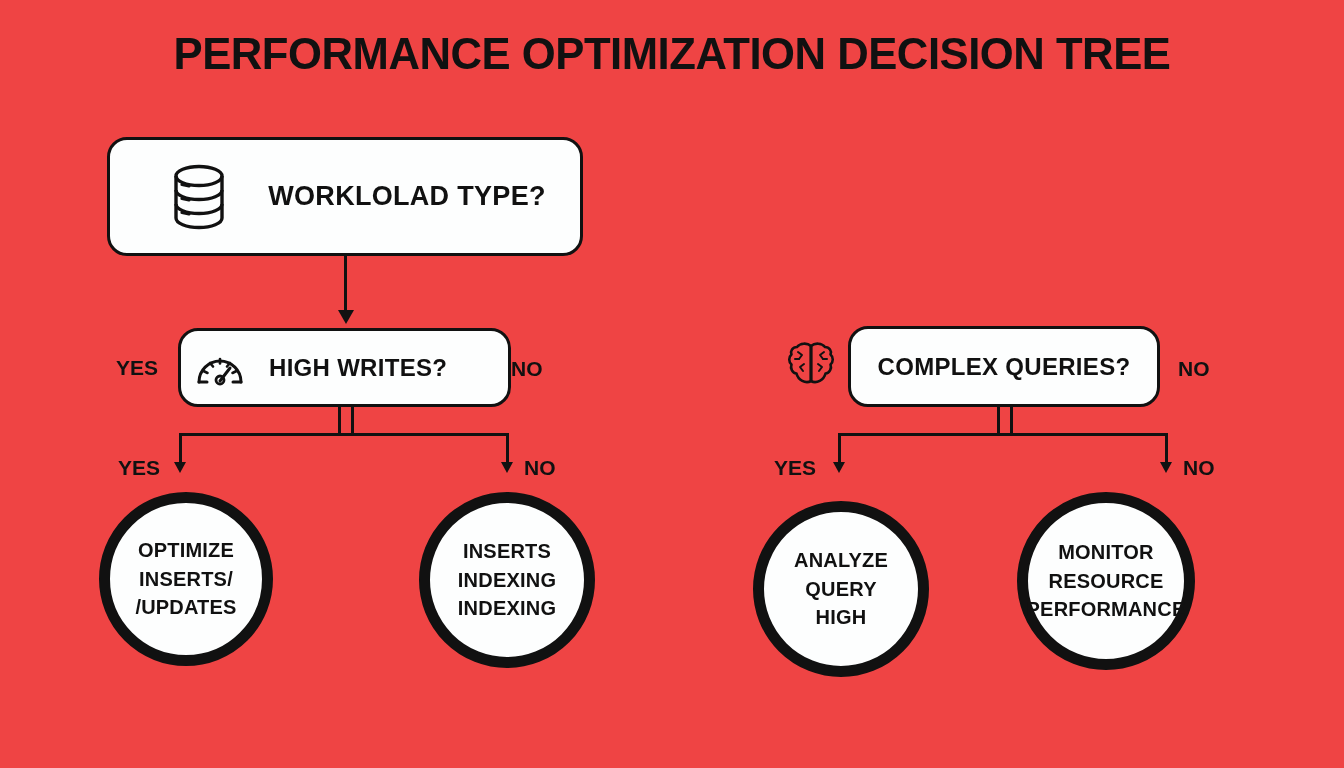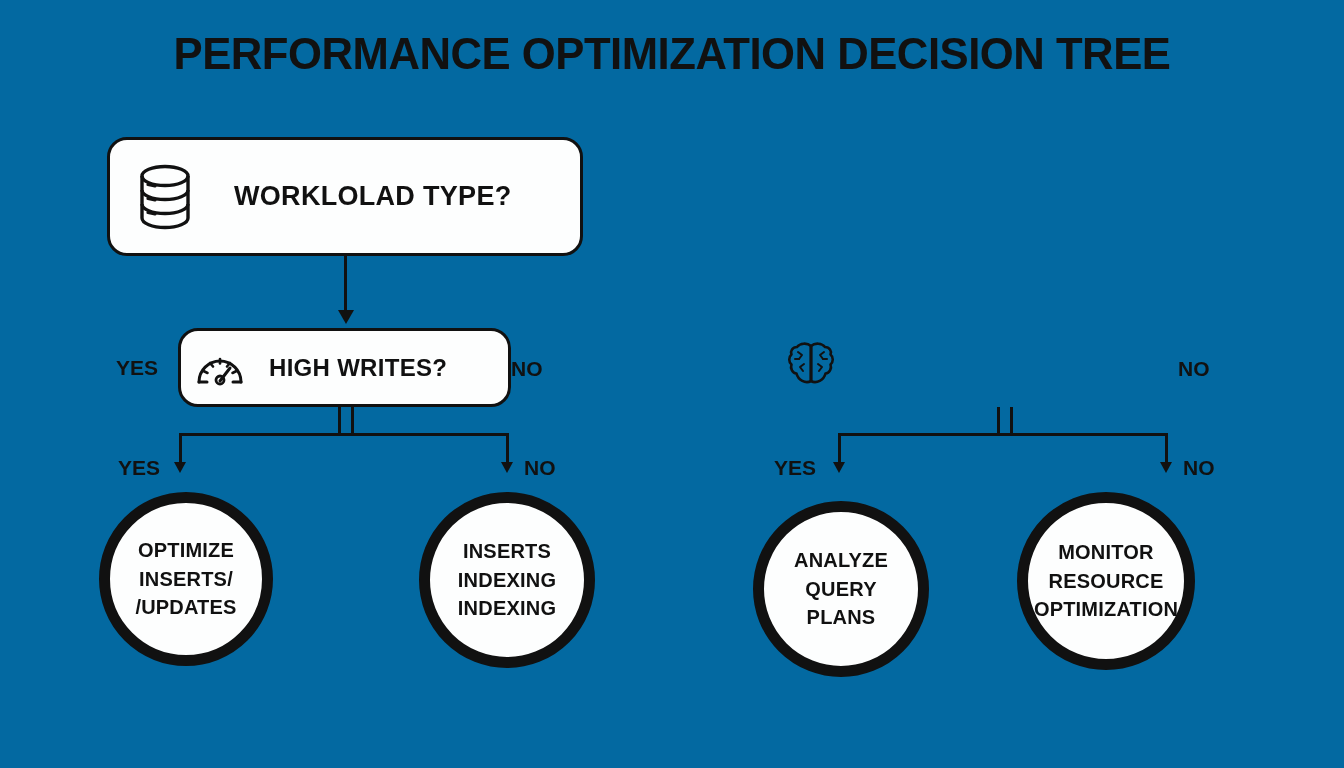--- a/index.html
+++ b/index.html
@@ -7,21 +7,21 @@
     padding: 0;
     background: #ffffff;
   }
   body {
     font-family: "Liberation Sans", sans-serif;
   }
   #canvas {
     position: relative;
     width: 1344px;
     height: 768px;
-    background: #0369a1;
+    background: #ef4444;
     overflow: hidden;
   }
 
   
   #title {
     position: absolute;
     left: 0;
     top: 28px;
     width: 1344px;
     text-align: center;
@@ -50,21 +50,21 @@
     color: #111111;
     white-space: nowrap;
     letter-spacing: 0.3px;
   }
 
   #root-box {
     left: 107px;
     top: 137px;
     width: 476px;
     height: 119px;
-    justify-content: flex-start;
+    justify-content: center;
     padding-left: 26px;
   }
   #root-box .node-label { font-size: 27px; margin-left: 40px; }
 
   #q-writes-box {
     left: 178px;
     top: 328px;
     width: 333px;
     height: 79px;
     justify-content: flex-start;
@@ -216,20 +216,23 @@
       <line x1="25" y1="6" x2="25" y2="41" stroke="#111111" stroke-width="2.4"></line>
       <path d="M12 12 L16 15 L13 19" stroke="#111111" stroke-width="2" fill="none" stroke-linecap="round" stroke-linejoin="round"></path>
       <path d="M18 24 L14 27 L17 31" stroke="#111111" stroke-width="2" fill="none" stroke-linecap="round" stroke-linejoin="round"></path>
       <path d="M38 12 L34 15 L37 19" stroke="#111111" stroke-width="2" fill="none" stroke-linecap="round" stroke-linejoin="round"></path>
       <path d="M32 24 L36 27 L33 31" stroke="#111111" stroke-width="2" fill="none" stroke-linecap="round" stroke-linejoin="round"></path>
       <line x1="9" y1="19" x2="13" y2="19" stroke="#111111" stroke-width="2" stroke-linecap="round"></line>
       <line x1="41" y1="19" x2="37" y2="19" stroke="#111111" stroke-width="2" stroke-linecap="round"></line>
     </svg>
   </span>
 
+  <div class="node-box" id="q-complex-box">
+    <span class="node-label">COMPLEX QUERIES?</span>
+  </div>
 
   <div class="edge-label" style="left:1178px; top:357px;">NO</div>
 
   <div class="vline" style="left:997px; top:407px; height:28px;"></div>
   <div class="vline" style="left:1010px; top:407px; height:28px;"></div>
   <div class="hline" style="left:838px; top:433px; width:330px;"></div>
   <div class="vline" style="left:838px; top:433px; height:32px;"></div>
   <div class="arrowhead small" style="left:833px; top:462px;"></div>
   <div class="vline" style="left:1165px; top:433px; height:32px;"></div>
   <div class="arrowhead small" style="left:1160px; top:462px;"></div>
@@ -245,22 +248,22 @@
 
   <div class="leaf" style="left:419px; top:492px; width:176px; height:176px;">
     <span>INSERTS</span>
     <span>INDEXING</span>
     <span>INDEXING</span>
   </div>
 
   <div class="leaf" style="left:753px; top:501px; width:176px; height:176px;">
     <span>ANALYZE</span>
     <span>QUERY</span>
-    <span>PLANS</span>
+    <span>HIGH</span>
   </div>
 
   <div class="leaf" style="left:1017px; top:492px; width:178px; height:178px;">
     <span>MONITOR</span>
     <span>RESOURCE</span>
-    <span>OPTIMIZATION</span>
+    <span>PERFORMANCE</span>
   </div>
 
 </div>
 
 </body></html>

